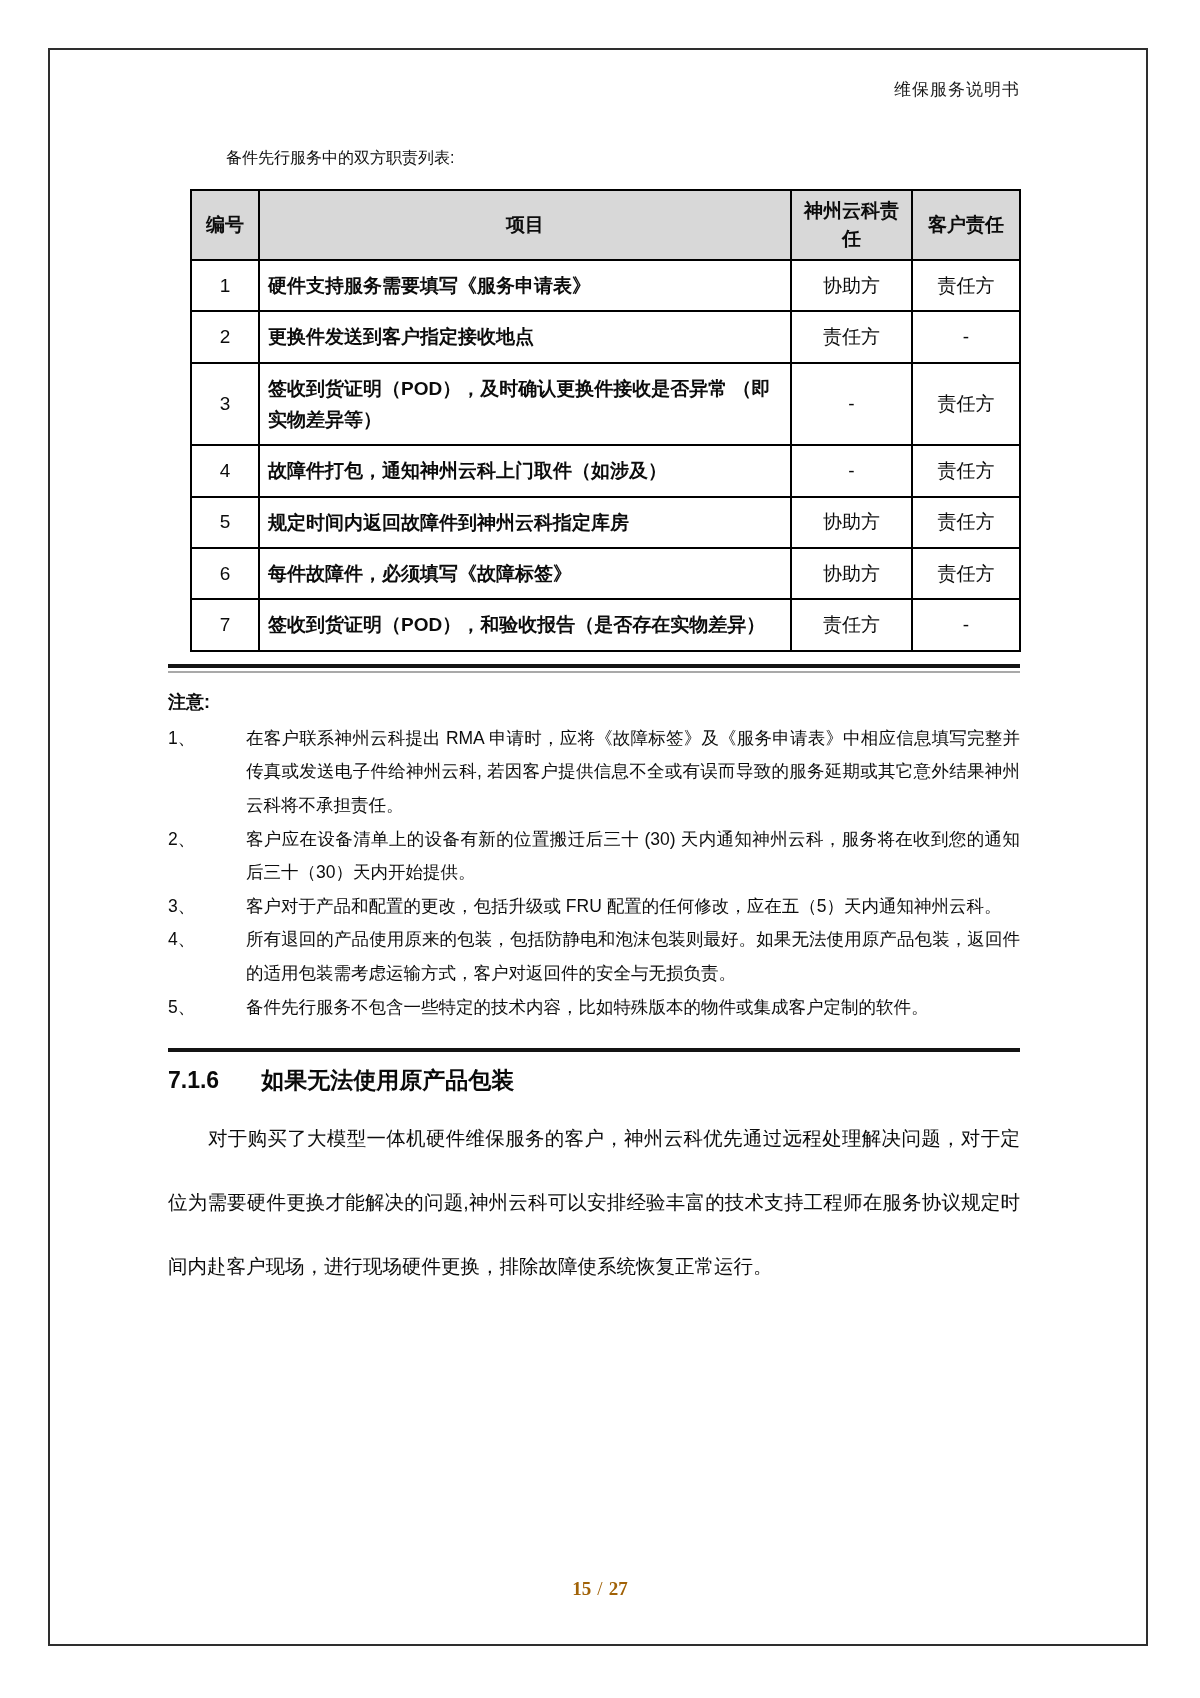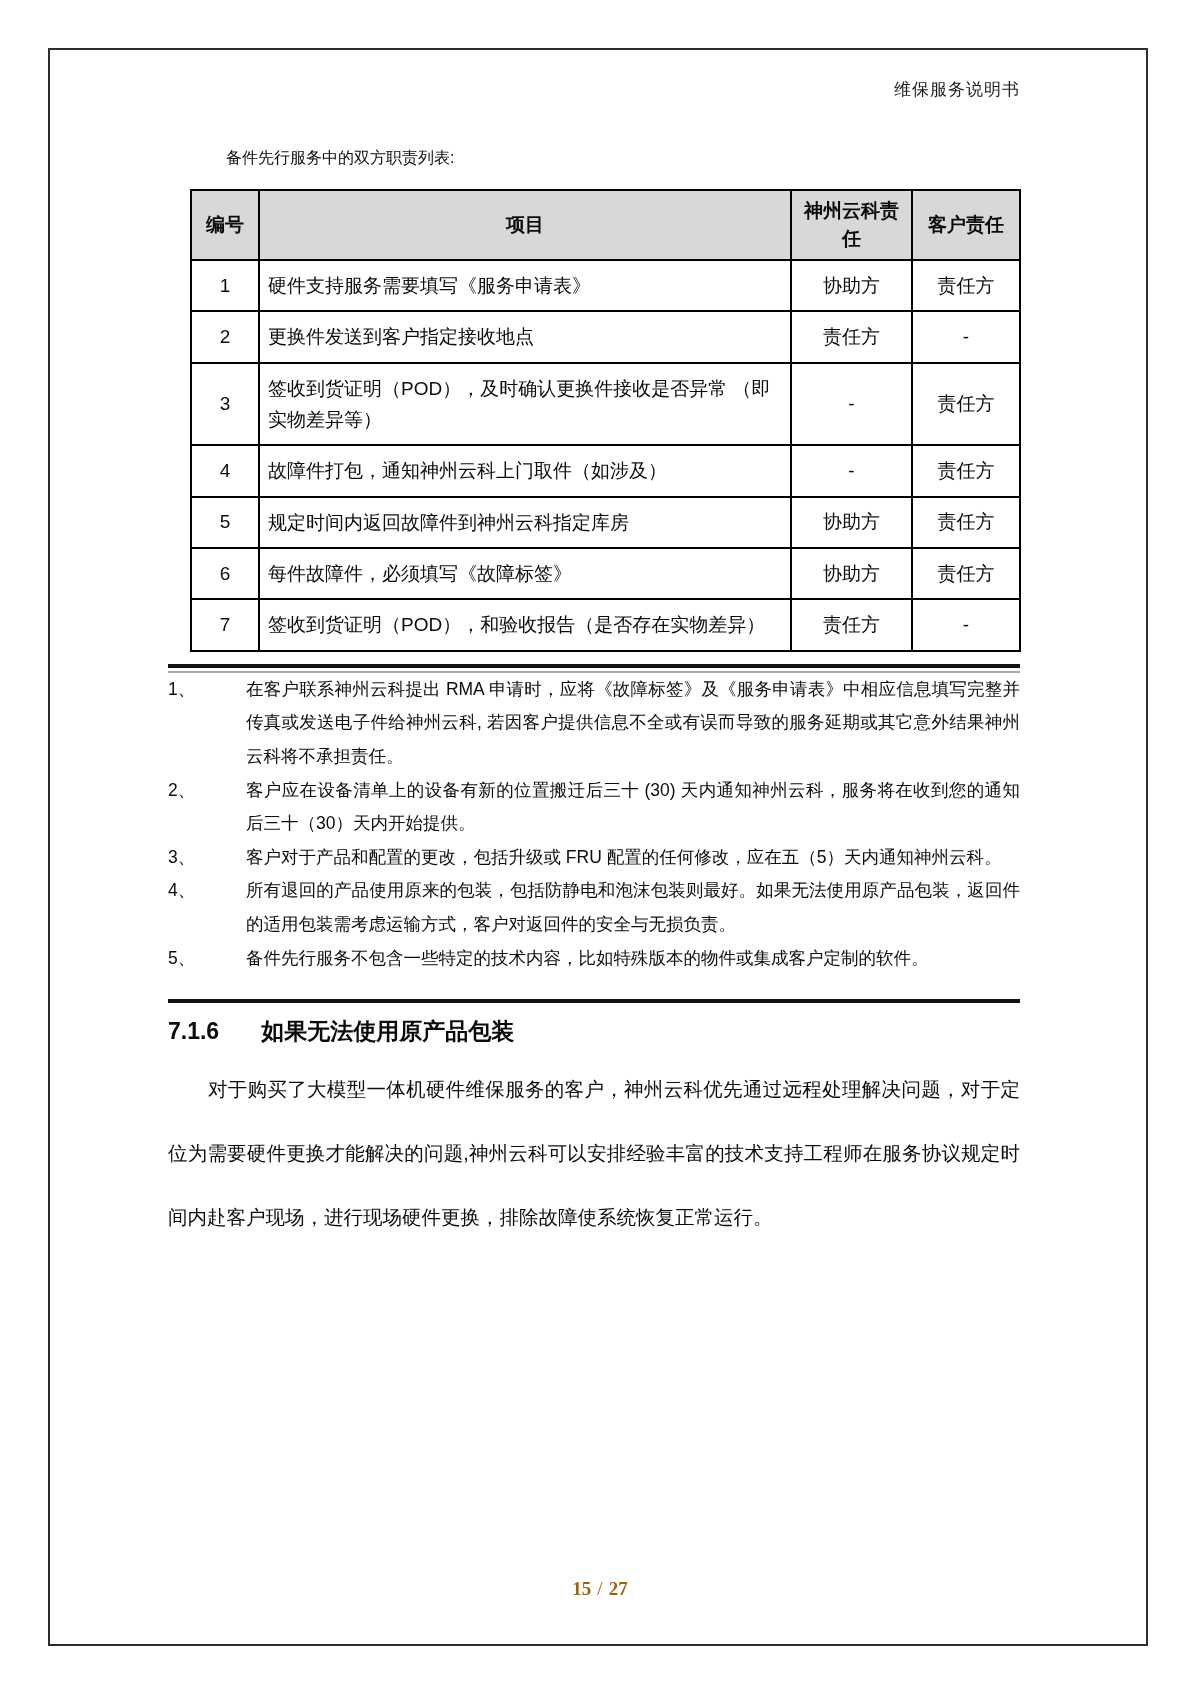--- a/index.html
+++ b/index.html
@@ -27,21 +27,21 @@
   table.resp col.c4{width:108px}
   table.resp th, table.resp td{
     border:2px solid #000;font-size:19px;color:#0c0c0c;box-sizing:border-box;
   }
   table.resp th{
     background:#d8d8d8;font-weight:bold;text-align:center;
     height:70px;line-height:1.5;padding:4px 6px;
   }
   table.resp td{background:#fff;padding:9px 8px;}
   td.no-cell, td.role-cell{text-align:center;}
-  td.item-cell{text-align:left;padding-left:13px;padding-right:14px;line-height:1.65;}
+  td.item-cell{text-align:left;padding-left:13px;padding-right:14px;line-height:1.65;font-weight:bold;}
   .rule-double{
     margin-top:12px;width:852px;height:3px;
     border-top:4px solid #141414;border-bottom:2px solid #a9a9a9;box-sizing:content-box;
   }
   .notes-label{font-weight:bold;font-size:18px;margin:17px 0 8px 0;color:#0a0a0a;}
   .note{display:flex;font-size:17.5px;line-height:1.92;color:#0d0d0d;}
   .note-num{width:78px;flex:none;}
   .note-text{flex:1;text-align:justify;}
   .rule-thick{margin-top:24px;width:852px;border-top:4px solid #141414;}
   .section-heading{
@@ -129,20 +129,21 @@
         <td class="no-cell">7</td>
         <td class="item-cell">签收到货证明（POD），和验收报告（是否存在实物差异）</td>
         <td class="role-cell">责任方</td>
         <td class="role-cell">-</td>
       </tr>
     </tbody>
   </table>
 
   <div class="rule-double"></div>
 
+  <div class="notes-label">注意:</div>
 
   <div class="note">
     <span class="note-num">1、</span>
     <span class="note-text">在客户联系神州云科提出 RMA 申请时，应将《故障标签》及《服务申请表》中相应信息填写完整并传真或发送电子件给神州云科, 若因客户提供信息不全或有误而导致的服务延期或其它意外结果神州云科将不承担责任。</span>
   </div>
   <div class="note">
     <span class="note-num">2、</span>
     <span class="note-text">客户应在设备清单上的设备有新的位置搬迁后三十 (30) 天内通知神州云科，服务将在收到您的通知后三十（30）天内开始提供。</span>
   </div>
   <div class="note">

